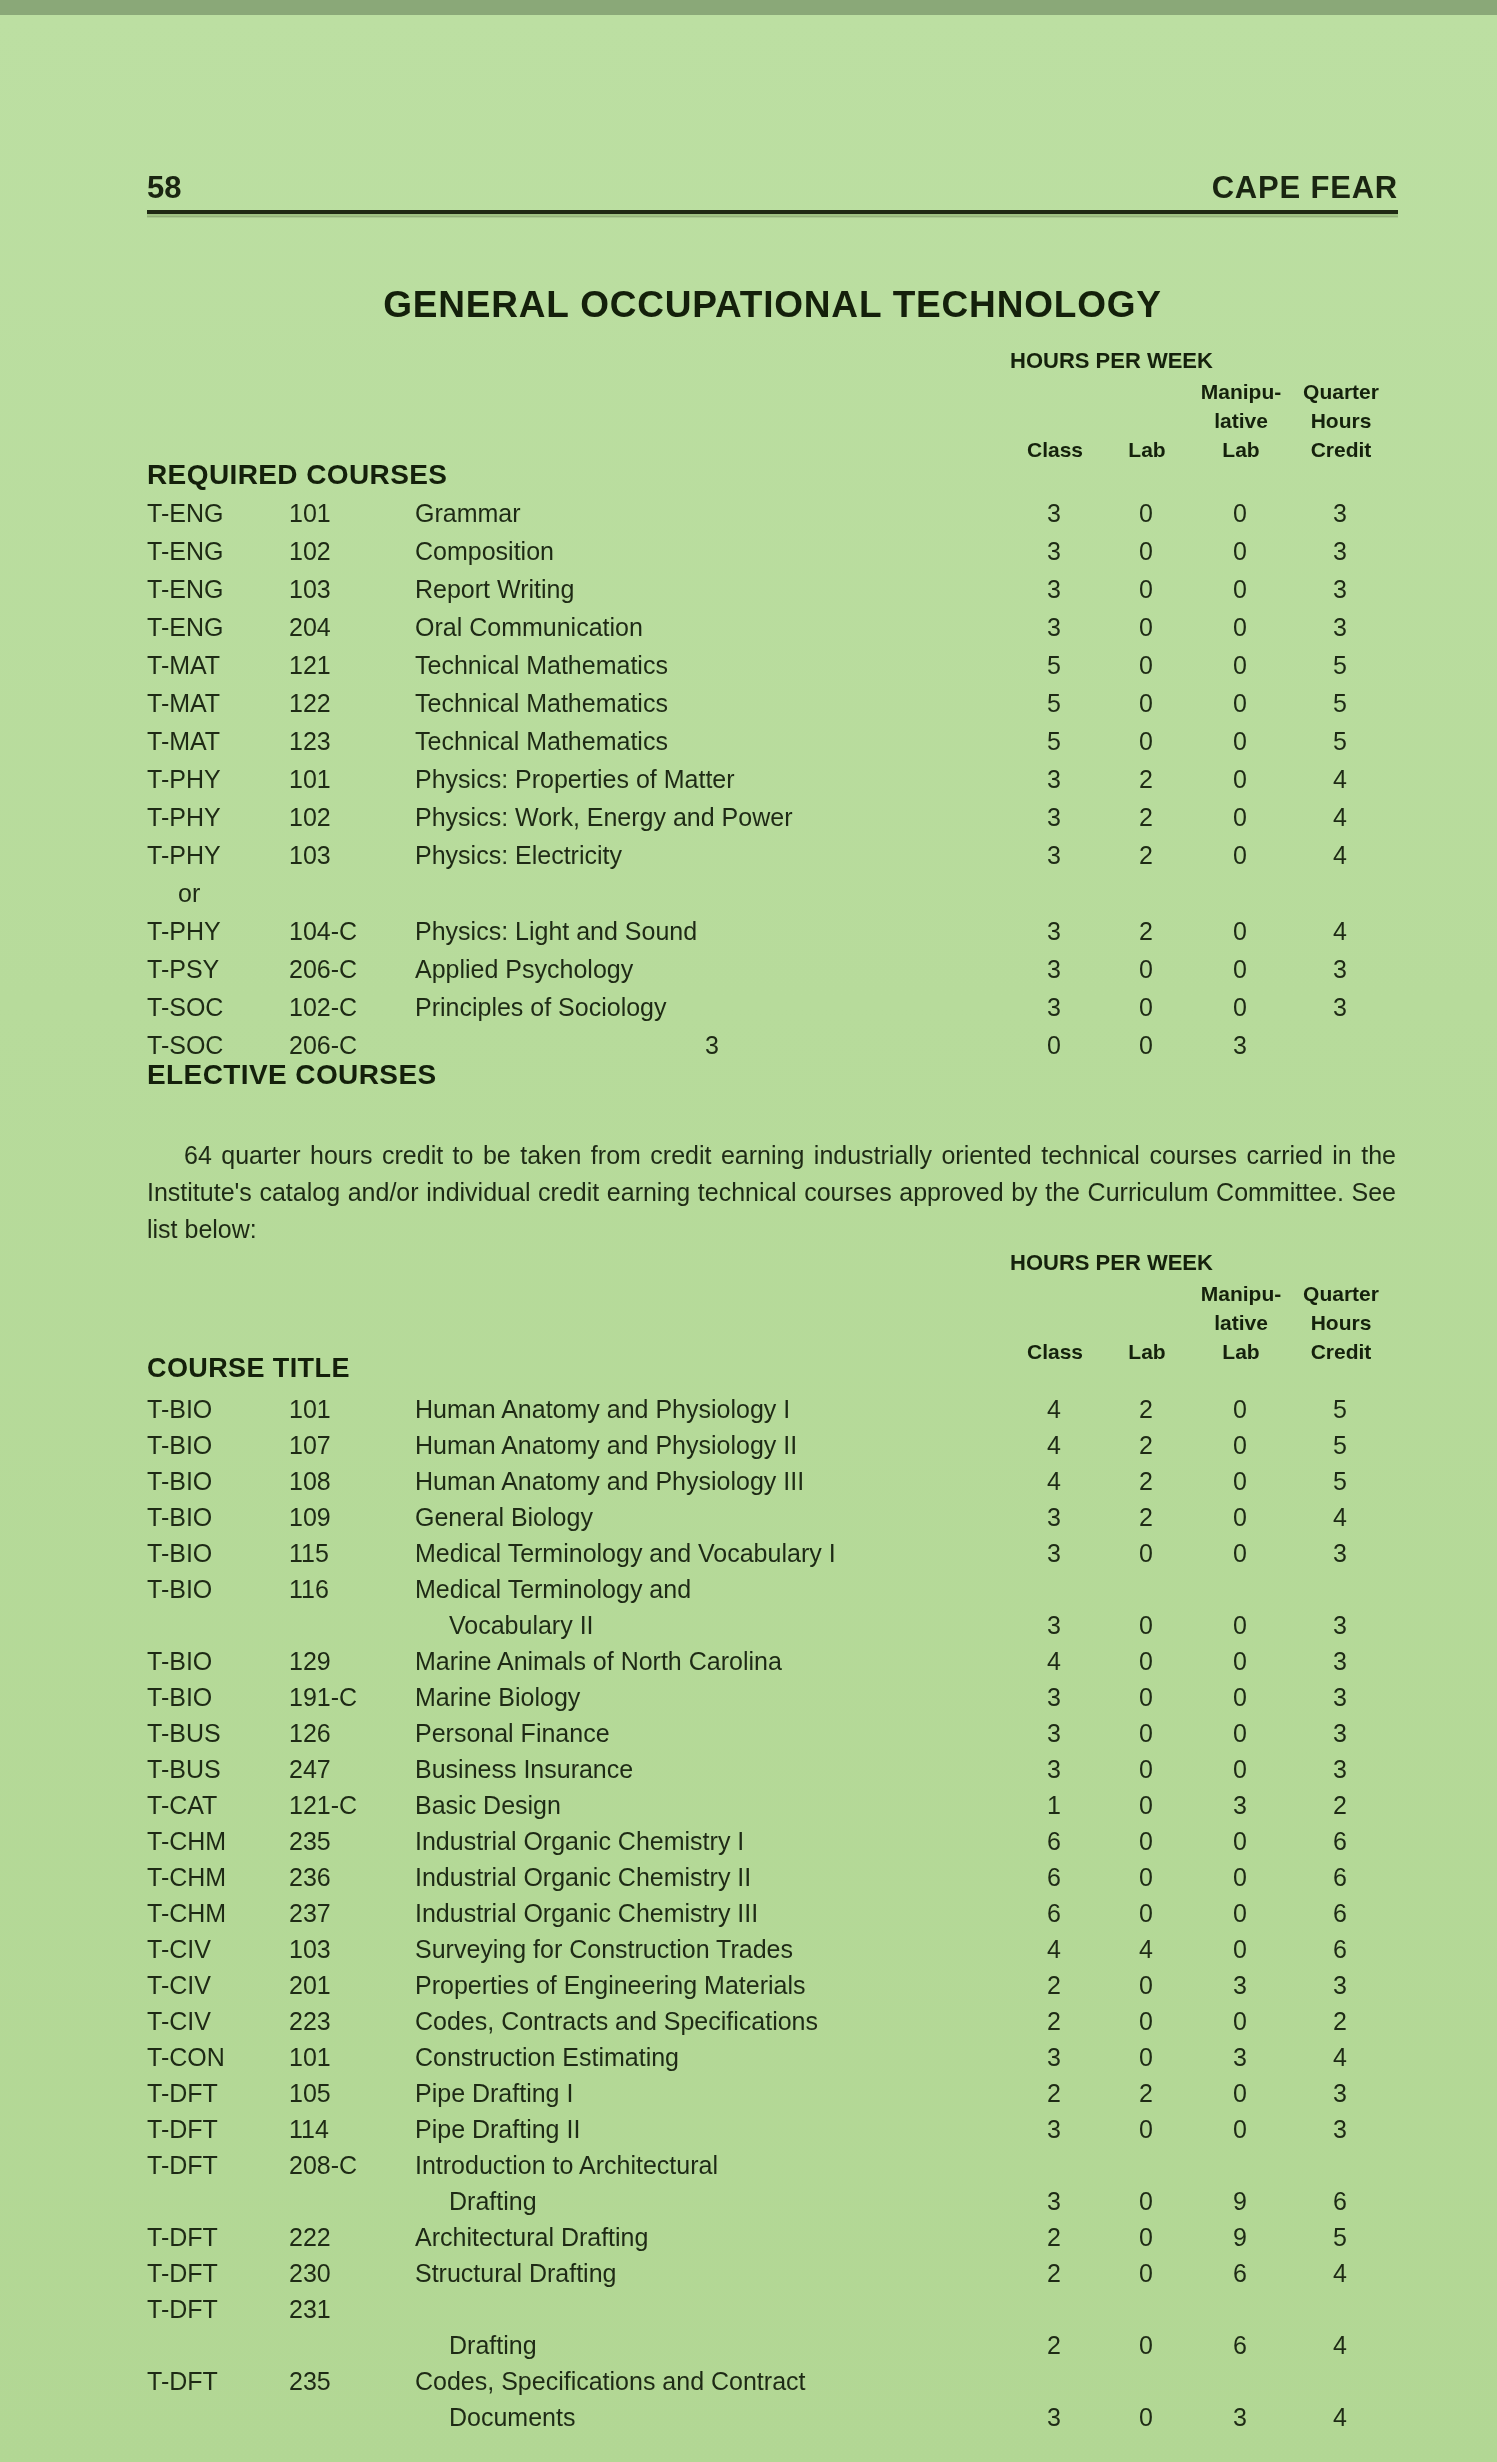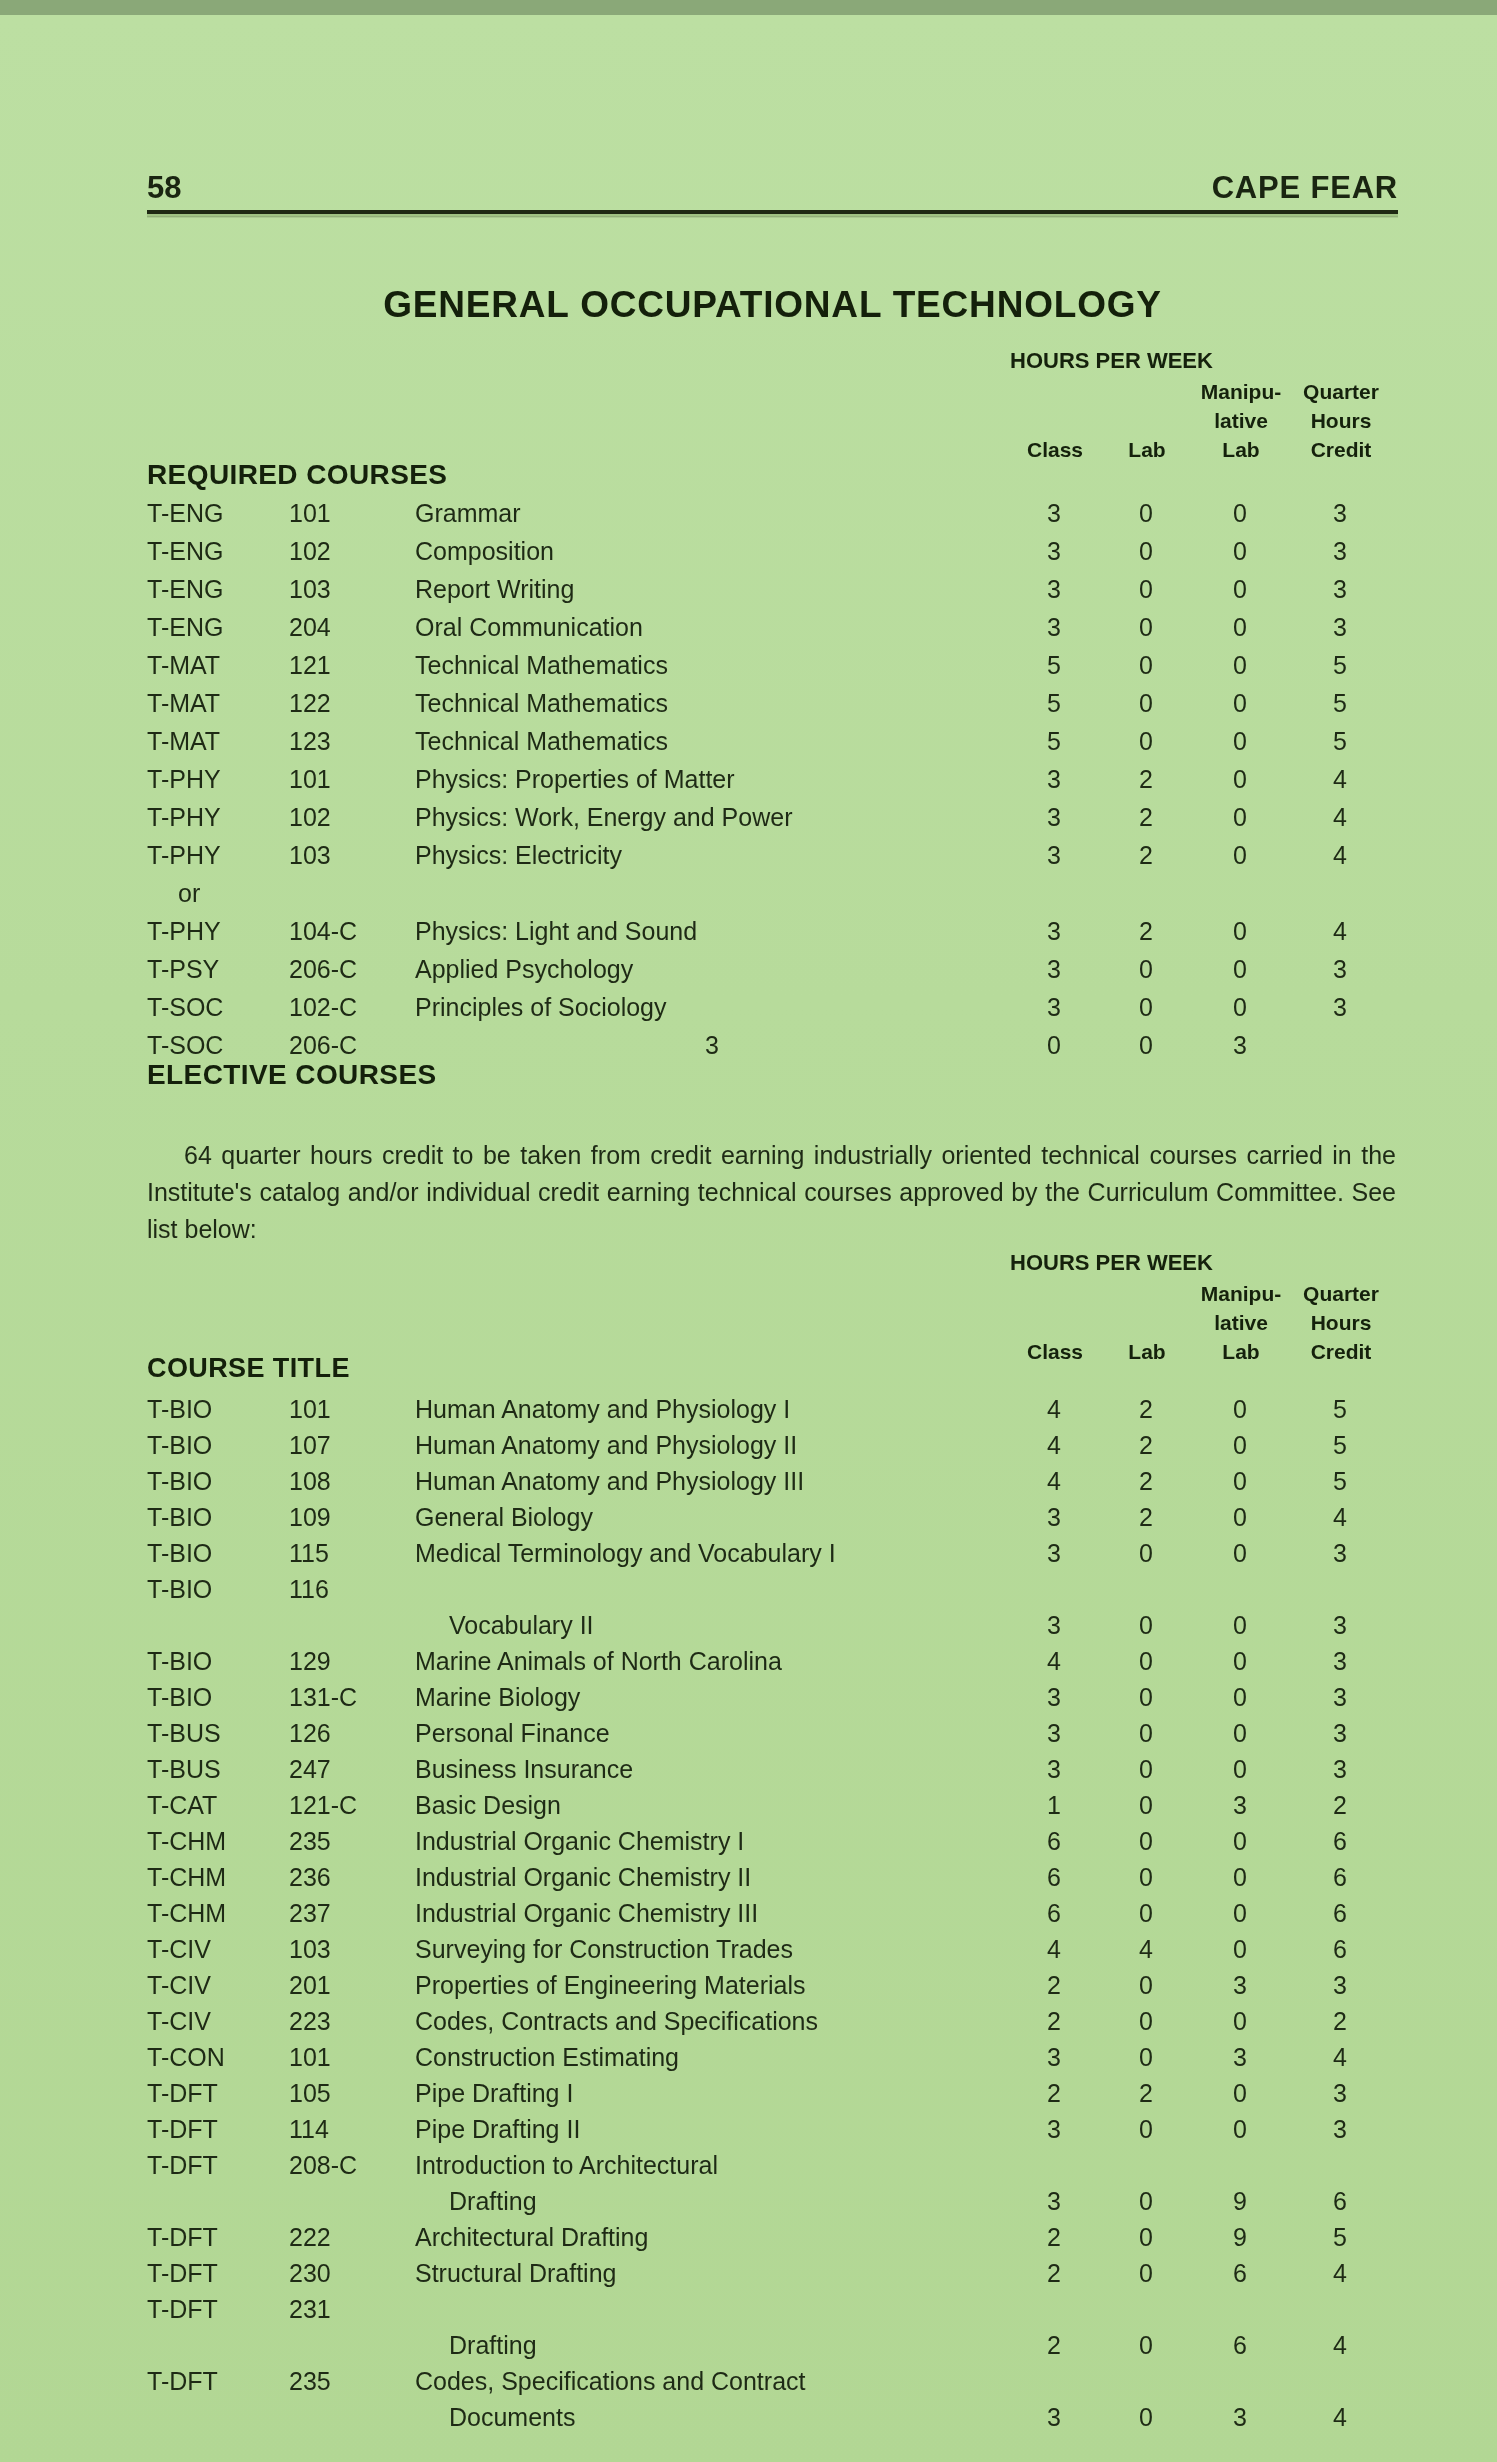--- a/index.html
+++ b/index.html
@@ -284,20 +284,21 @@
         <span class="cell-num">115</span>
         <span class="cell-title">Medical Terminology and Vocabulary I</span>
         <span class="cell-n">3</span>
         <span class="cell-n">0</span>
         <span class="cell-n">0</span>
         <span class="cell-n">3</span>
       </div>
       <div class="crow">
         <span class="cell-code">T-BIO</span>
         <span class="cell-num">116</span>
+        <span class="cell-title">Medical Terminology and</span>
         <span class="cell-n"></span>
         <span class="cell-n"></span>
         <span class="cell-n"></span>
         <span class="cell-n"></span>
       </div>
       <div class="crow">
         <span class="cell-code"></span>
         <span class="cell-num"></span>
         <span class="cell-title indent">Vocabulary II</span>
         <span class="cell-n">3</span>
@@ -309,21 +310,21 @@
         <span class="cell-code">T-BIO</span>
         <span class="cell-num">129</span>
         <span class="cell-title">Marine Animals of North Carolina</span>
         <span class="cell-n">4</span>
         <span class="cell-n">0</span>
         <span class="cell-n">0</span>
         <span class="cell-n">3</span>
       </div>
       <div class="crow">
         <span class="cell-code">T-BIO</span>
-        <span class="cell-num">131-C</span>
+        <span class="cell-num">191-C</span>
         <span class="cell-title">Marine Biology</span>
         <span class="cell-n">3</span>
         <span class="cell-n">0</span>
         <span class="cell-n">0</span>
         <span class="cell-n">3</span>
       </div>
       <div class="crow">
         <span class="cell-code">T-BUS</span>
         <span class="cell-num">126</span>
         <span class="cell-title">Personal Finance</span>

